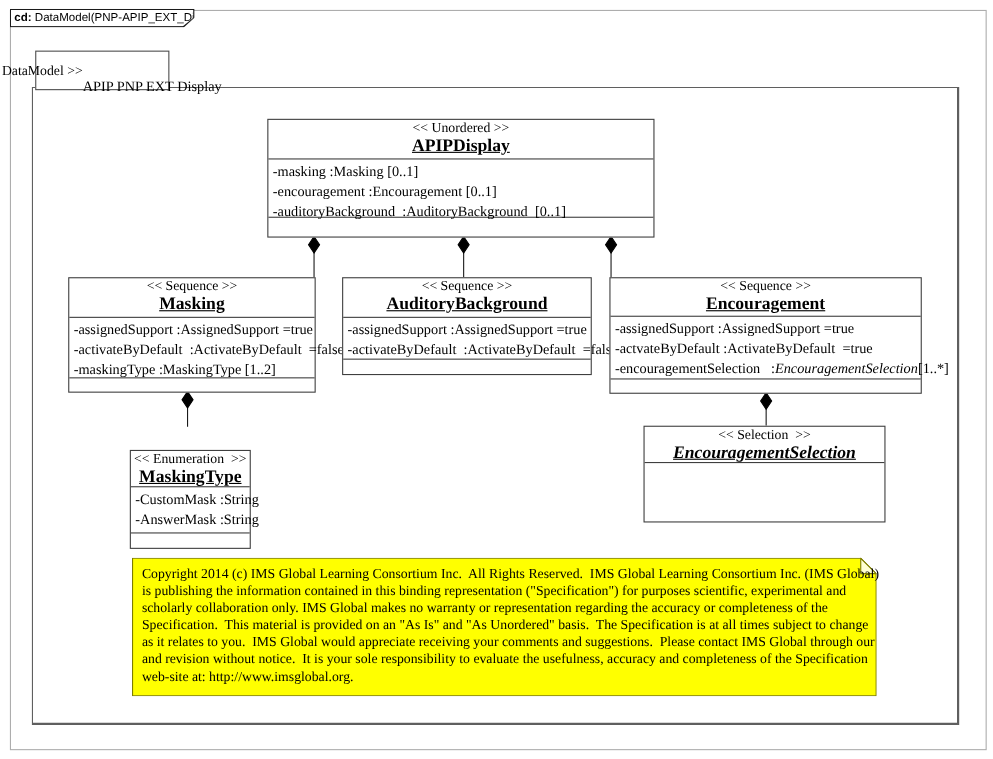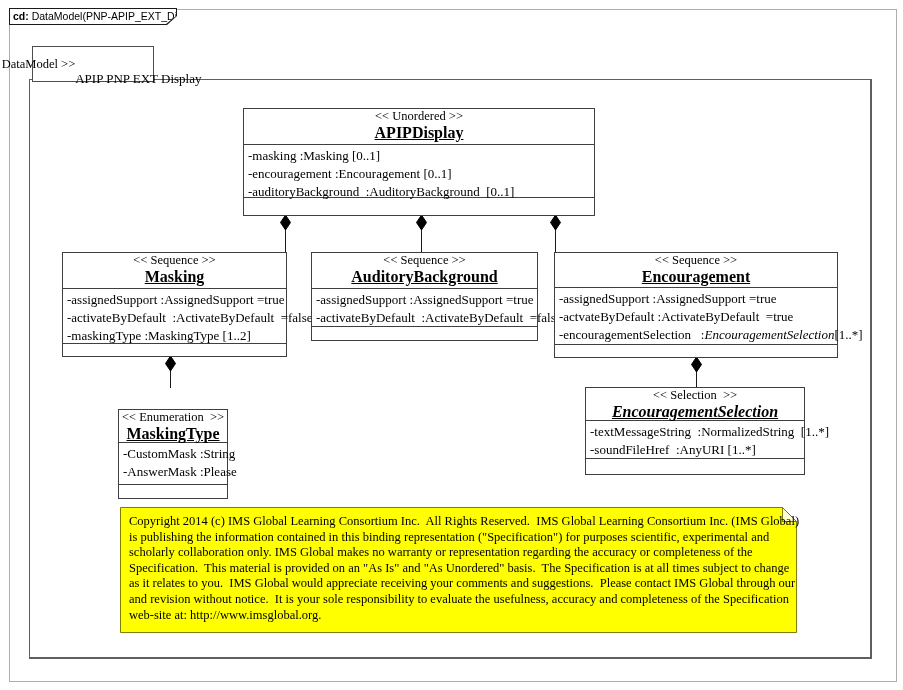--- a/index.html
+++ b/index.html
@@ -160,33 +160,29 @@
     <div class="cls-ops"></div>
   </div>
 
   <div class="cls" id="cls-maskingtype">
     <div class="cls-header">
       <div class="stereo">&lt;&lt; Enumeration  &gt;&gt;</div>
       <div class="cname">MaskingType</div>
     </div>
     <div class="cls-attrs">
       <div class="attr">-CustomMask :String</div>
-      <div class="attr">-AnswerMask :Please</div>
+      <div class="attr">-AnswerMask :String</div>
     </div>
     <div class="cls-ops"></div>
   </div>
 
   <div class="cls" id="cls-encouragementselection">
     <div class="cls-header">
       <div class="stereo">&lt;&lt; Selection  &gt;&gt;</div>
       <div class="cname ital">EncouragementSelection</div>
-    </div>
-    <div class="cls-attrs">
-      <div class="attr">-textMessageString  :NormalizedString  [1..*]</div>
-      <div class="attr">-soundFileHref  :AnyURI [1..*]</div>
     </div>
     <div class="cls-ops"></div>
   </div>
 
   <div class="note">
     <svg class="note-shape" width="677" height="126" viewBox="0 0 677 126">
       <polygon points="0.5,0.5 662.5,0.5 676.5,14.5 676.5,125.5 0.5,125.5" fill="#ffff00" stroke="#7d7d00"></polygon>
       <polygon points="662.5,0.5 662.5,14.5 676.5,14.5" fill="#ffffd2" stroke="#7d7d00"></polygon>
     </svg>
     <div class="note-text">

